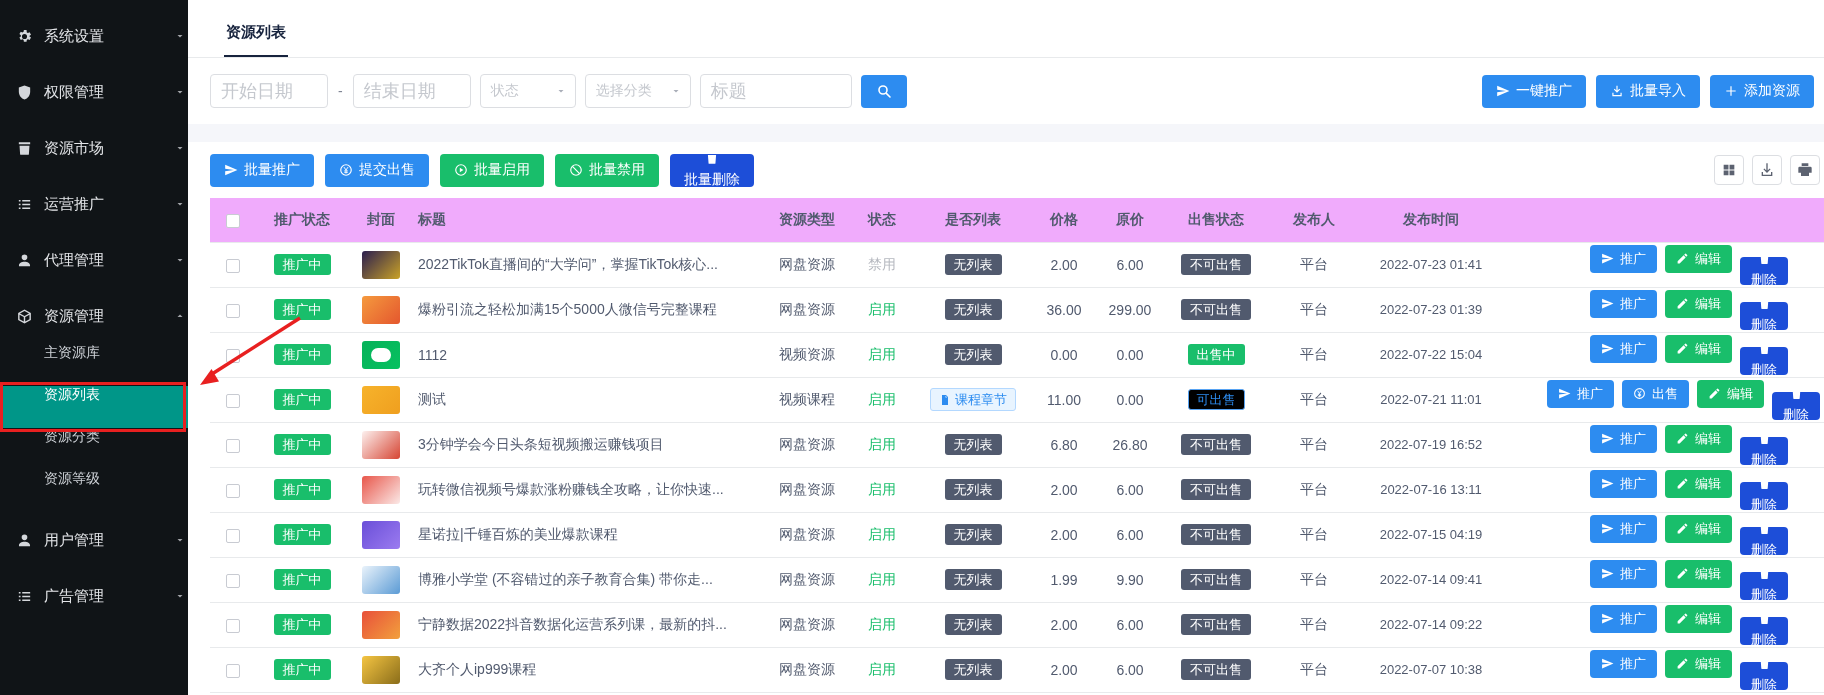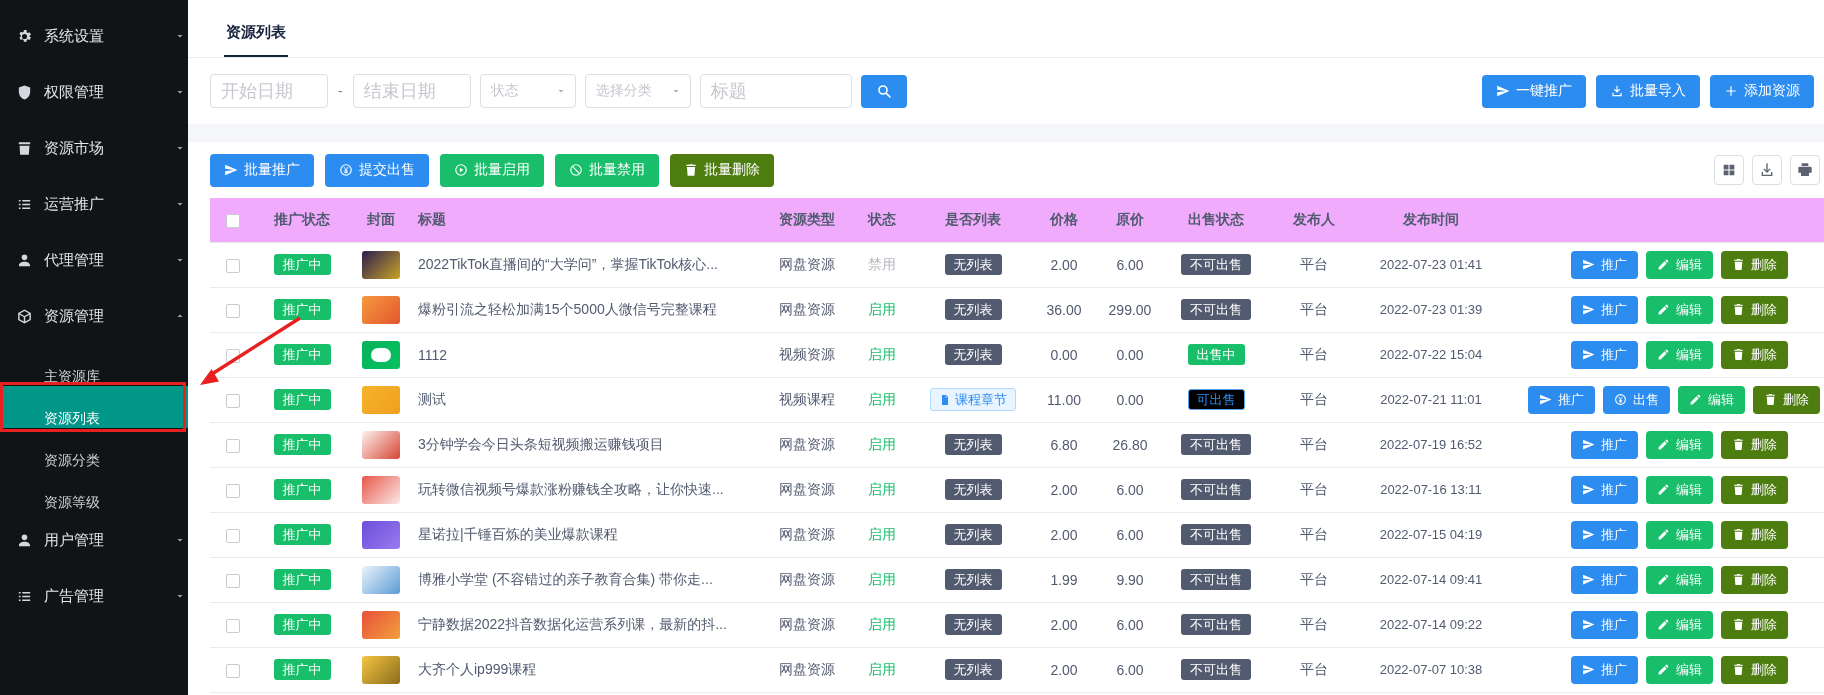--- a/index.html
+++ b/index.html
@@ -10,21 +10,21 @@
   }
   .app { display: flex; width: 100%; height: 100%; position: relative; }
 
   
   .sidebar { width: 188px; flex: 0 0 188px; background: #101417; color: #e3e5e8; padding-top: 8px; overflow: hidden; }
   .side-item { height: 56px; display: flex; align-items: center; padding: 0 2px 0 16px; cursor: pointer; font-size: 15px; }
   .side-item .lbl { white-space: nowrap; }
   .side-item .ic { width: 17px; height: 17px; margin-right: 11px; color: #d4d7db; flex: 0 0 auto; }
   .side-item .chev { width: 12px; height: 12px; margin-left: auto; margin-right: 0; opacity: .75; }
   .submenu { }
-  .sub-item { height: 42px; display: flex; align-items: flex-end; padding-left: 44px; font-size: 14px; color: #cfd3d8; cursor: pointer; position: relative; }
+  .sub-item { height: 42px; display: flex; align-items: flex-start; padding-left: 44px; font-size: 14px; color: #cfd3d8; cursor: pointer; position: relative; }
   .sub-item.active { background: #009688; color: #fff; }
   .sub-item.annotated::after {
     content: ''; position: absolute; left: 0; right: 2px; top: -4px; bottom: -4px;
     border: 3px solid #e82020; pointer-events: none; z-index: 40;
   }
 
   
   .main { flex: 1; min-width: 0; display: flex; flex-direction: column; background: #fff; }
 
   .tabbar { height: 58px; background: #fff; border-bottom: 1px solid #e8eaec; display: flex; align-items: flex-end; padding-left: 36px; }
@@ -50,21 +50,21 @@
 
   .btn {
     display: inline-flex; align-items: center; justify-content: center; gap: 6px;
     border: none; border-radius: 4px; color: #fff; height: 33px; padding: 0 14px;
     font-size: 14px; cursor: pointer; white-space: nowrap;
     font-family: Liberation Mono, monospace;
   }
   .btn .ic { width: 14px; height: 14px; }
   .btn.blue { background: #2d8cf0; }
   .btn.green { background: #19be6b; }
-  .btn.red { background: #4d7c0f; }
+  .btn.red { background: #1d4ed8; flex-direction: column; }
   .search-btn { width: 46px; padding: 0; }
   .search-btn .ic { width: 16px; height: 16px; }
   .right-actions { margin-left: auto; display: flex; gap: 10px; }
 
   .gap-band { height: 18px; background: #f5f6fa; }
 
   .content { flex: 1; background: #fff; padding-left: 22px; overflow: hidden; }
   .toolbar { height: 56px; display: flex; align-items: center; gap: 11px; padding-right: 4px; }
   .iconbtn {
     width: 30px; height: 30px; border: 1px solid #dcdee2; border-radius: 4px; background: #fff;

